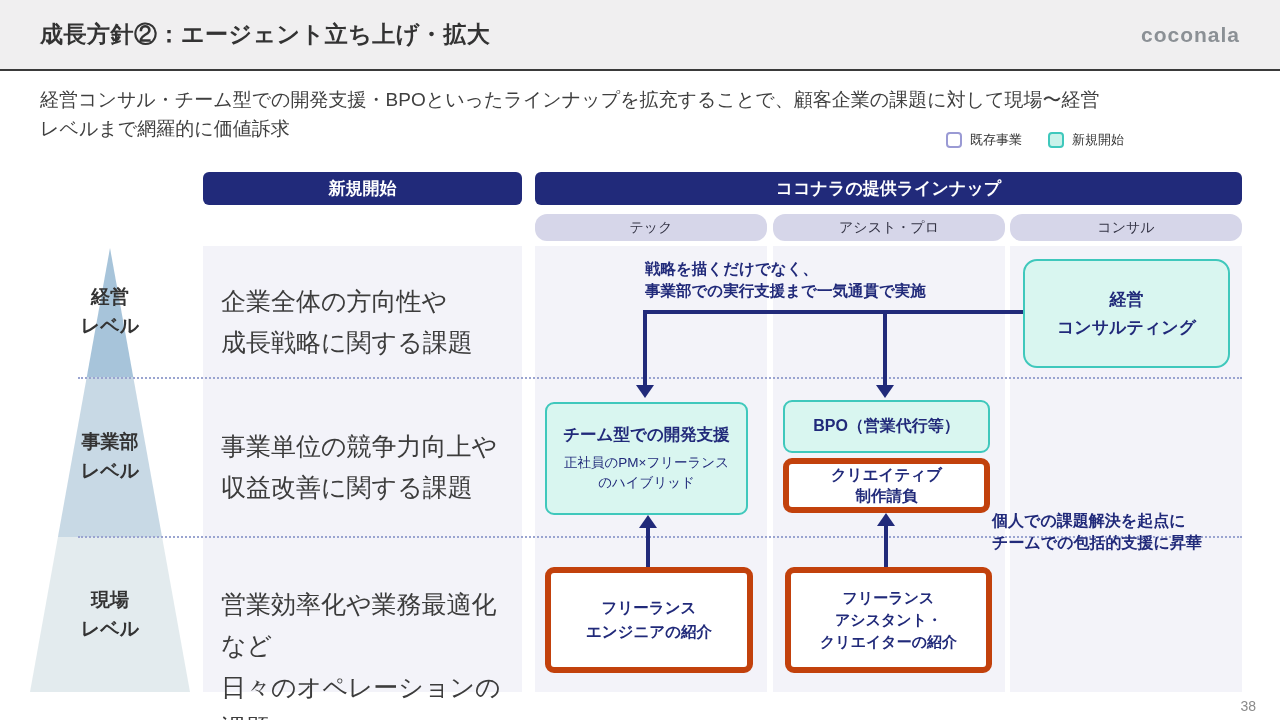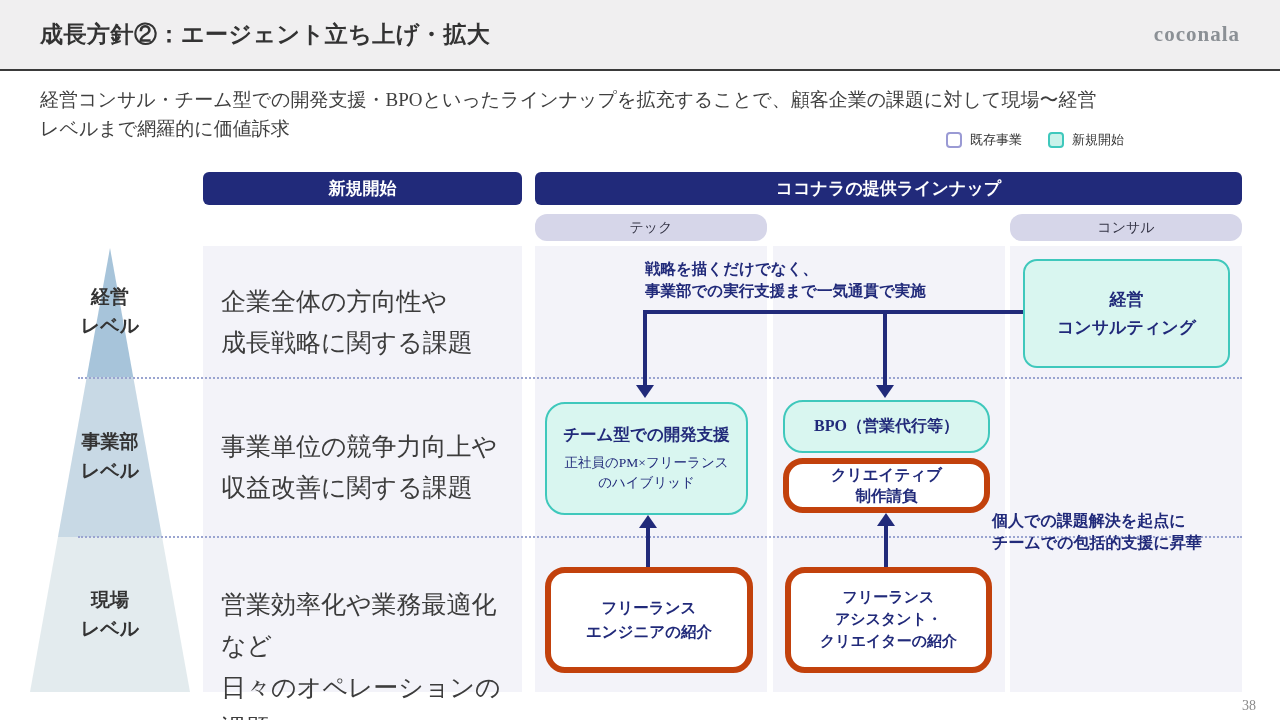--- a/index.html
+++ b/index.html
@@ -1,19 +1,19 @@
 <!DOCTYPE html>
 <html><head>
 <meta charset="utf-8">
 <style>
   * { margin:0; padding:0; box-sizing:border-box; }
   html,body { background:#ffffff; }
   #slide {
     position:relative; width:1280px; height:720px; overflow:hidden;
-    background:#ffffff; font-family:Liberation Serif, serif;
+    background:#ffffff; font-family:Liberation Sans, sans-serif;
   }
   
   .header {
     position:absolute; top:0; left:0; width:1280px; height:71px;
     background:#f0eff0; border-bottom:2px solid #3a3a3a;
     display:flex; align-items:center; justify-content:space-between;
     padding:0 40px;
   }
   .title { font-size:23px; font-weight:bold; color:#333333; letter-spacing:0.5px; }
   .logo  { font-size:21px; font-weight:bold; color:#8b9095; letter-spacing:1px; }
@@ -87,21 +87,21 @@
   }
   .ad1 { left:636px; top:385px; } .ad2 { left:876px; top:385px; }
   .arrow-up {
     position:absolute; width:0; height:0; z-index:2;
     border-left:9px solid transparent; border-right:9px solid transparent;
     border-bottom:13px solid #212a7a;
   }
   .au1 { left:639px; top:515px; } .au2 { left:877px; top:513px; }
   
   .box {
-    position:absolute; z-index:3; border-radius:20px; text-align:center;
+    position:absolute; z-index:3; border-radius:9px; text-align:center;
     display:flex; flex-direction:column; align-items:center; justify-content:center;
     color:#212a7a; font-weight:bold; white-space:pre-line;
   }
   .box.mint  { background:#d9f6f0; border:2.5px solid #3fc8bc; }
   .box.white { background:#ffffff; border:6px solid #c2410c; }
   .box.consulting { left:1023px; top:259px; width:207px; height:109px; font-size:17px; line-height:1.6; border-radius:14px; }
   .box.team-dev   { left:545px;  top:402px; width:203px; height:113px; }
   .team-title { font-size:16.5px; }
   .team-sub   { font-size:13.5px; font-weight:normal; margin-top:7px; line-height:1.45; }
   .box.bpo      { left:783px; top:400px; width:207px; height:53px;  font-size:16px; }
@@ -146,20 +146,21 @@
   <div class="colbg c1"></div>
   <div class="colbg c2"></div>
   <div class="colbg c3"></div>
 
   <div class="pyramid"></div>
 
   <div class="bar issues">新規開始</div>
   <div class="bar lineup">ココナラの提供ラインナップ</div>
 
   <div class="subcol tech">テック</div>
+  <div class="subcol assist">アシスト・プロ</div>
   <div class="subcol consul">コンサル</div>
 
   <div class="dotted d1"></div>
   <div class="dotted d2"></div>
 
   <div class="level-label lv1">経営
 レベル</div>
   <div class="level-label lv2">事業部
 レベル</div>
   <div class="level-label lv3">現場

